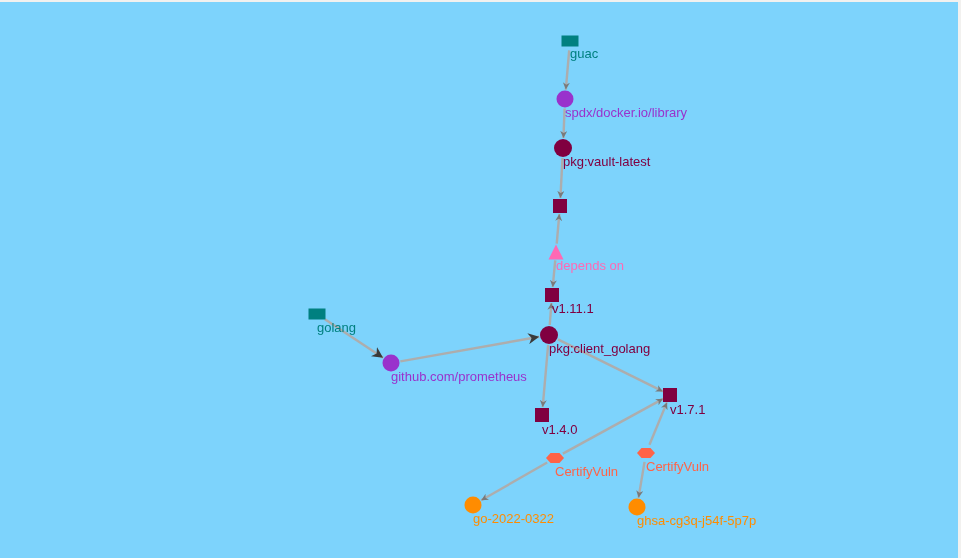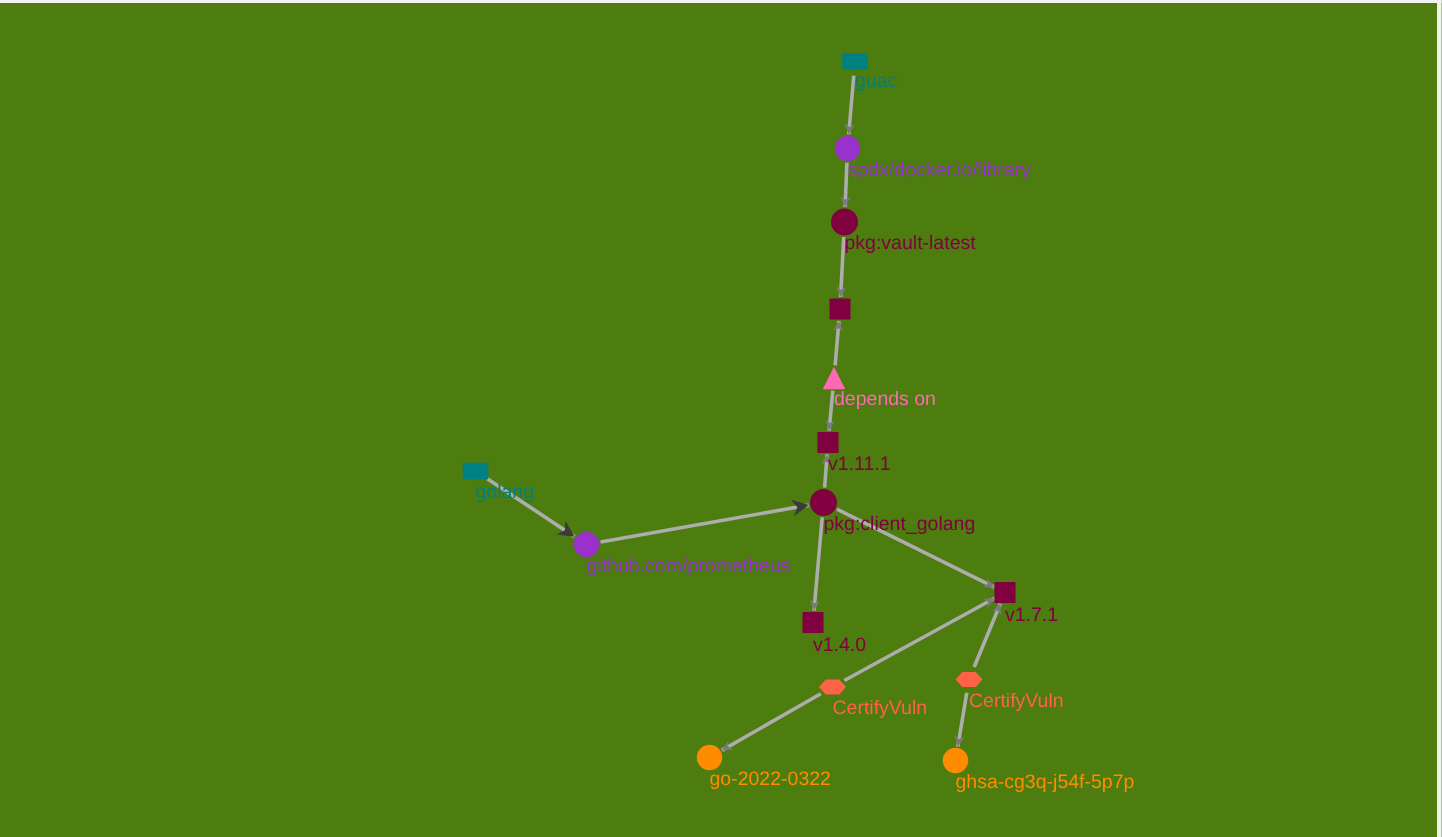--- a/index.html
+++ b/index.html
@@ -6,21 +6,21 @@
   body {
     width: 961px; height: 558px; overflow: hidden;
     background: #e6e5e3;
     font-family: "Liberation Sans", sans-serif;
   }
   #canvas-frame {
     position: absolute; left: 0; top: 0;
     width: 958px; height: 556px;
     border-top: 2px solid #f2f1ef;
     border-right: 3px solid #f2f1ef;
-    background: #4d7c0f;
+    background: #7dd3fc;
   }
   svg { position: absolute; left: 0; top: 0; }
   .node-label { font-size: 13px; font-family: "Liberation Sans", sans-serif; }
   .edge { stroke: #adadad; stroke-width: 2.4; fill: none; }
 </style>
 </head>
 <body>
 
 <div id="canvas-frame">
   <svg id="graph-svg" width="961" height="558" viewBox="0 0 961 558">

